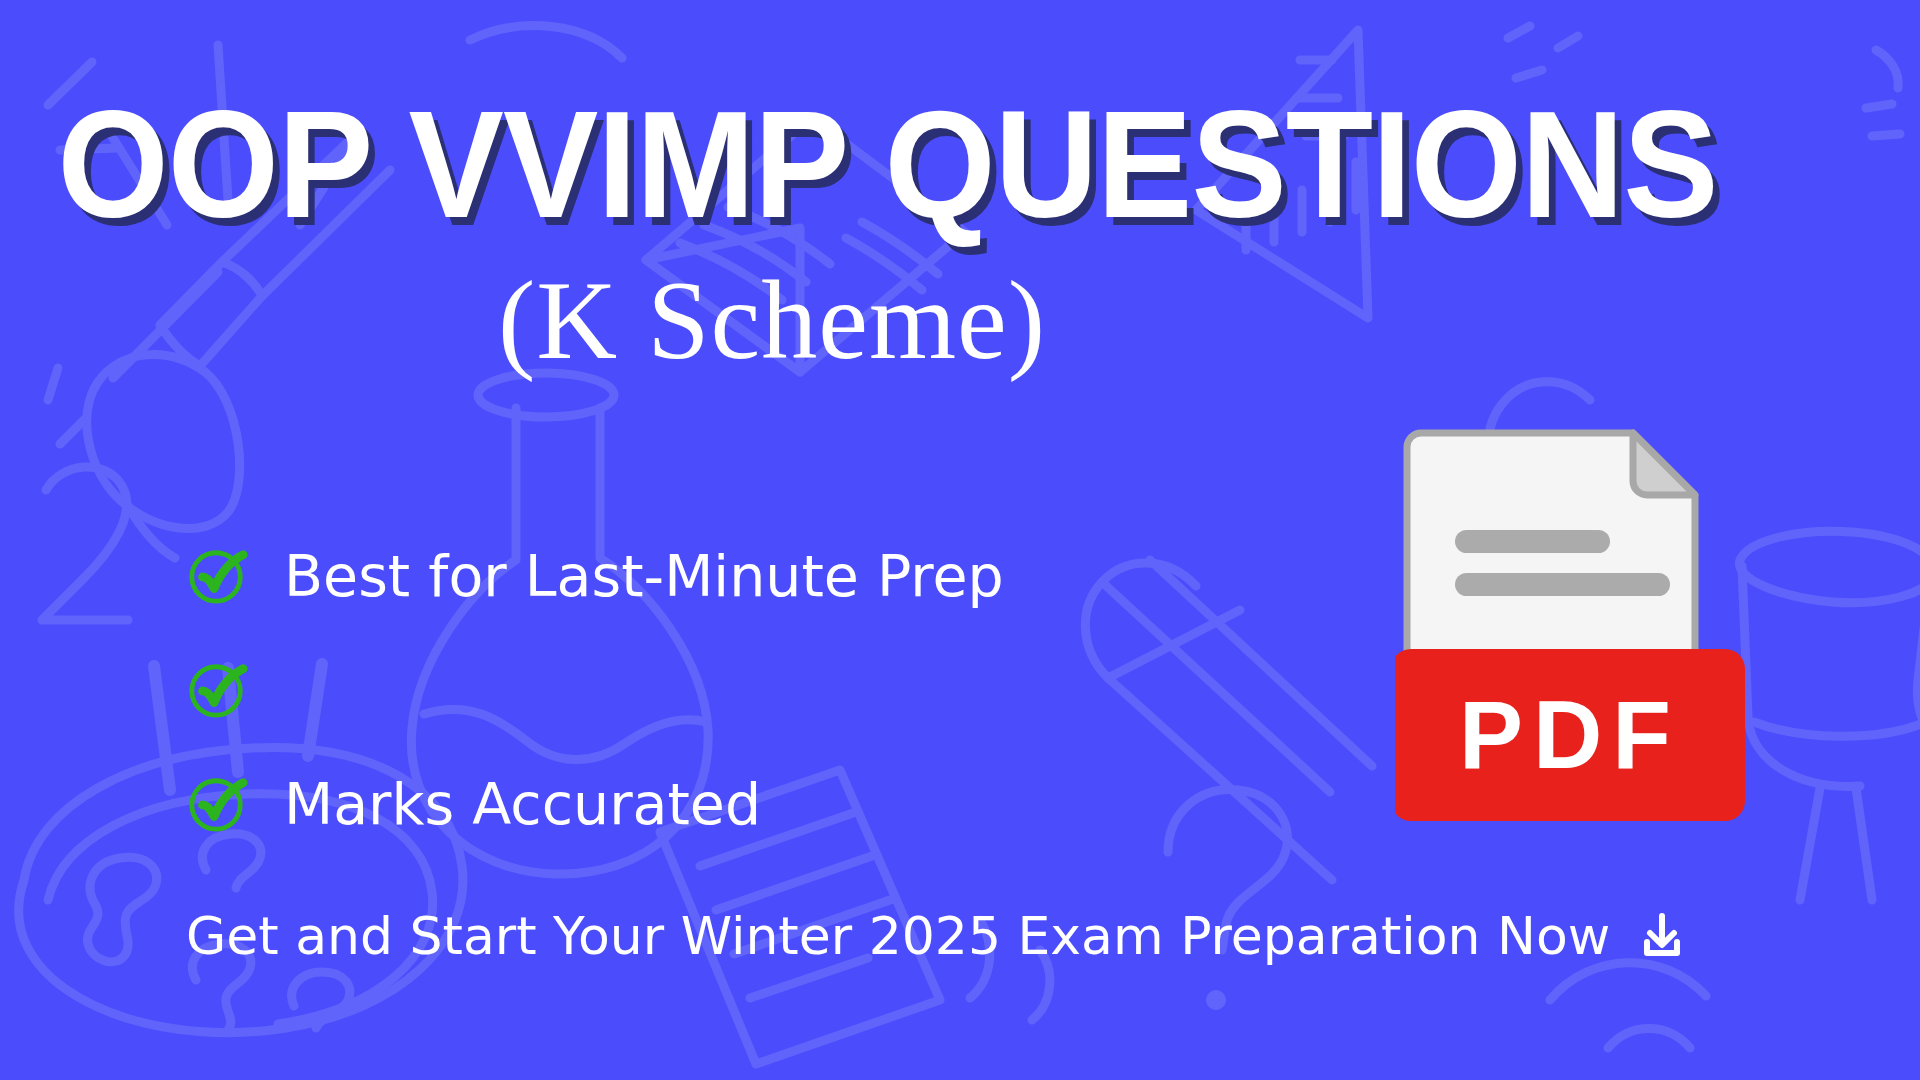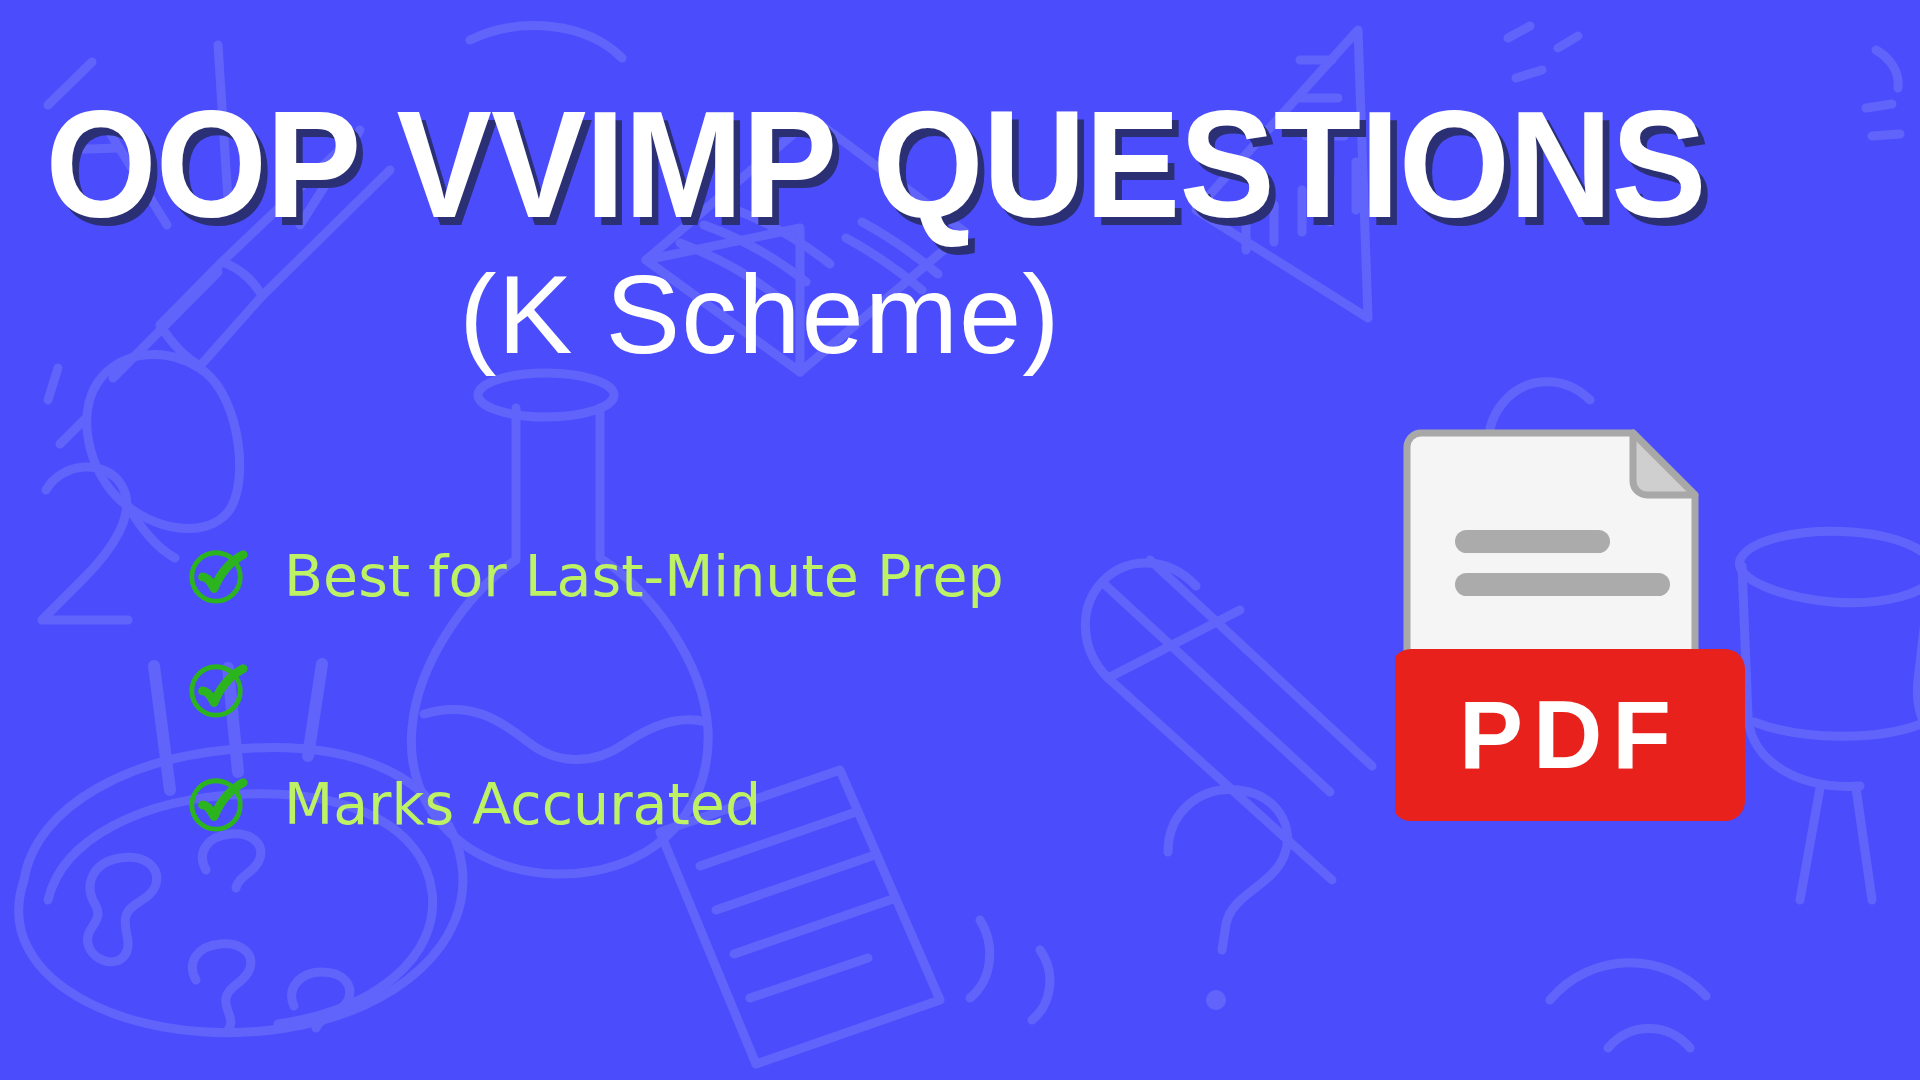--- a/index.html
+++ b/index.html
@@ -19,38 +19,38 @@
   
   #doodles {
     position:absolute; inset:0;
     width:1920px; height:1080px;
     pointer-events:none;
   }
 
   
   .title-block {
     position:absolute;
-    left:0; top:88px;
+    left:12px; top:88px;
     width:1520px;
     text-align:center;
   }
   .main-title {
     font-family:"Liberation Sans", sans-serif;
     font-weight:bold;
     font-size:152px;
     line-height:1.0;
     letter-spacing:-1px;
     color:#FFFFFF;
     transform:scaleX(0.94);
     text-shadow: 7px 8px 0 #2B2F74;
     white-space:nowrap;
   }
   .sub-title {
-    margin-top:16px;
-    font-family:Liberation Sans, sans-serif;
+    margin-top:22px;
+    font-family:Liberation Serif, serif;
     font-weight:300;
     font-size:112px;
     line-height:1.05;
     color:#FFFFFF;
     letter-spacing:1px;
     white-space:nowrap;
   }
 
   
   .bullets {
@@ -64,21 +64,21 @@
     display:flex;
     align-items:center;
     gap:36px;
   }
   .check-icon { flex:0 0 auto; width:62px; height:62px; display:block; }
   .bullet-label {
     font-family:"DejaVu Sans", sans-serif;
     font-weight:400;
     font-size:57px;
     line-height:1;
-    color:#bef264;
+    color:#ffffff;
     white-space:nowrap;
   }
 
   
   .caption-row {
     position:absolute;
     left:186px; top:910px;
     display:flex;
     align-items:center;
     gap:26px;
@@ -261,20 +261,28 @@
     <div class="bullet-row">
       <svg class="check-icon" viewBox="0 0 64 64">
         <circle cx="31" cy="33" r="25" fill="none" stroke="#2CB41F" stroke-width="5"></circle>
         <path d="M17 33 C22 33 26 39 29 45 C35 30 46 17 59 10" fill="none" stroke="#2CB41F" stroke-width="9" stroke-linecap="round" stroke-linejoin="round"></path>
       </svg>
       <span class="bullet-label">Marks Accurated</span>
     </div>
 
   </div>
 
+  <div class="caption-row">
+    <span class="caption-text">Get and Start Your Winter 2025 Exam Preparation Now</span>
+    <svg class="download-icon" viewBox="0 0 52 52">
+      <path d="M26 6 L26 33" fill="none" stroke="#FFFFFF" stroke-width="6" stroke-linecap="round"></path>
+      <path d="M14 23 L26 35 L38 23" fill="none" stroke="#FFFFFF" stroke-width="6" stroke-linecap="round" stroke-linejoin="round"></path>
+      <path d="M11 32 L11 43 L41 43 L41 32" fill="none" stroke="#FFFFFF" stroke-width="6" stroke-linecap="round" stroke-linejoin="round"></path>
+    </svg>
+  </div>
 
   <div class="pdf-icon-wrap">
     <svg class="pdf-svg" viewBox="0 0 350 420" xmlns="http://www.w3.org/2000/svg">
 
       <g>
         <path d="M12 22 a14 14 0 0 1 14 -14 L238 8 L300 70 L300 374 a14 14 0 0 1 -14 14
                  L26 388 a14 14 0 0 1 -14 -14 Z" fill="#F5F5F5" stroke="#A8A8A8" stroke-width="7" stroke-linejoin="round"></path>
       </g>
 
       <g>

